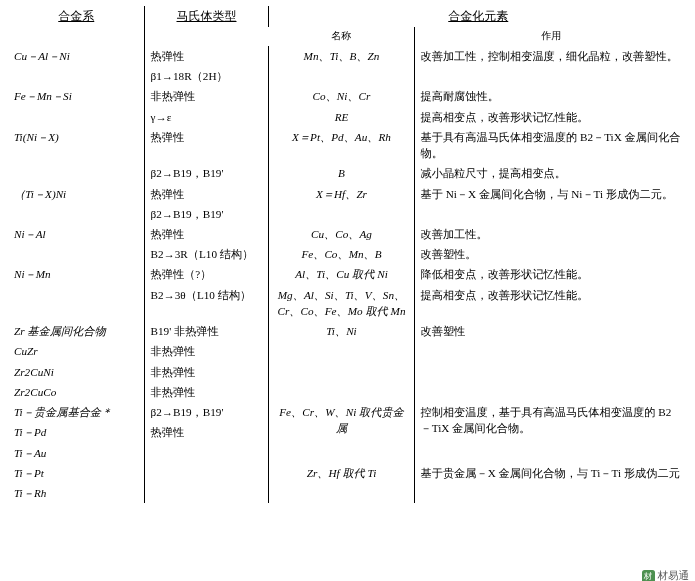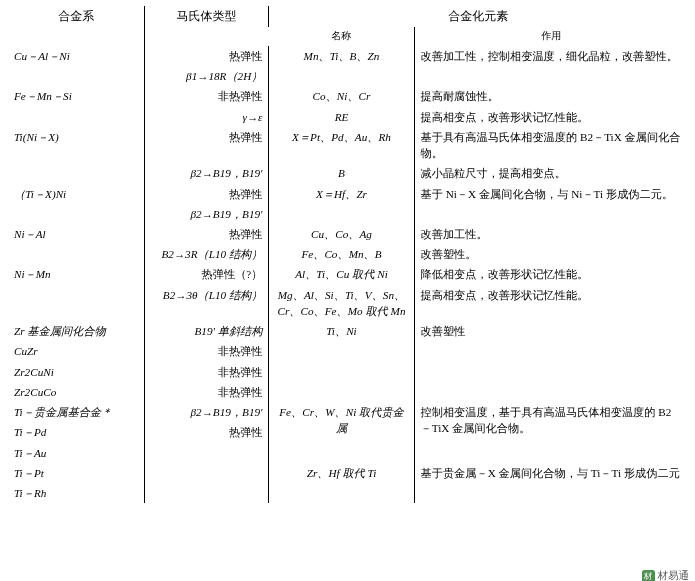--- a/index.html
+++ b/index.html
@@ -41,37 +41,36 @@
   .thinline td { border-top: 0.7px solid #000; }
 
   
   .vsep { border-left: 0.9px solid #000 !important; }
 
   .hdr {
     text-align: center;
     font-size: 12px;
     padding-top: 5px;
     padding-bottom: 5px;
+    text-decoration: underline;
   }
   .hdr-sub {
     text-align: center;
     font-size: 10px;
     padding-top: 3px;
     padding-bottom: 3px;
   }
   .ital {
-    font-style: italic;
   }
   .cell-sys {
     font-style: italic;
     white-space: normal;
   }
   .cell-type {
     white-space: normal;
-    text-align: right;
   }
   .cell-name {
     font-style: italic;
     white-space: normal;
     text-align: center;
   }
   .cell-fn {
     white-space: normal;
   }
   .nowrapline { display: block; }
@@ -205,21 +204,21 @@
         <td class="cell-fn vsep">降低相变点，改善形状记忆性能。</td>
       </tr>
       <tr class="thinline">
         <td class="cell-type vsep ital">B2→3θ（L10 结构）</td>
         <td class="cell-name vsep">Mg、Al、Si、Ti、V、Sn、Cr、Co、Fe、Mo 取代 Mn</td>
         <td class="cell-fn vsep">提高相变点，改善形状记忆性能。</td>
       </tr>
 
       <tr class="rowline">
         <td class="cell-sys">Zr 基金属间化合物</td>
-        <td class="cell-type vsep ital">B19' 单斜结构</td>
+        <td class="cell-type vsep ital">B19' 非热弹性</td>
         <td class="cell-name vsep" rowspan="4">Ti、Ni</td>
         <td class="cell-fn vsep" rowspan="4">改善塑性</td>
       </tr>
       <tr>
         <td class="cell-sys">CuZr</td>
         <td class="cell-type vsep">非热弹性</td>
       </tr>
       <tr>
         <td class="cell-sys">Zr2CuNi</td>
         <td class="cell-type vsep">非热弹性</td>

